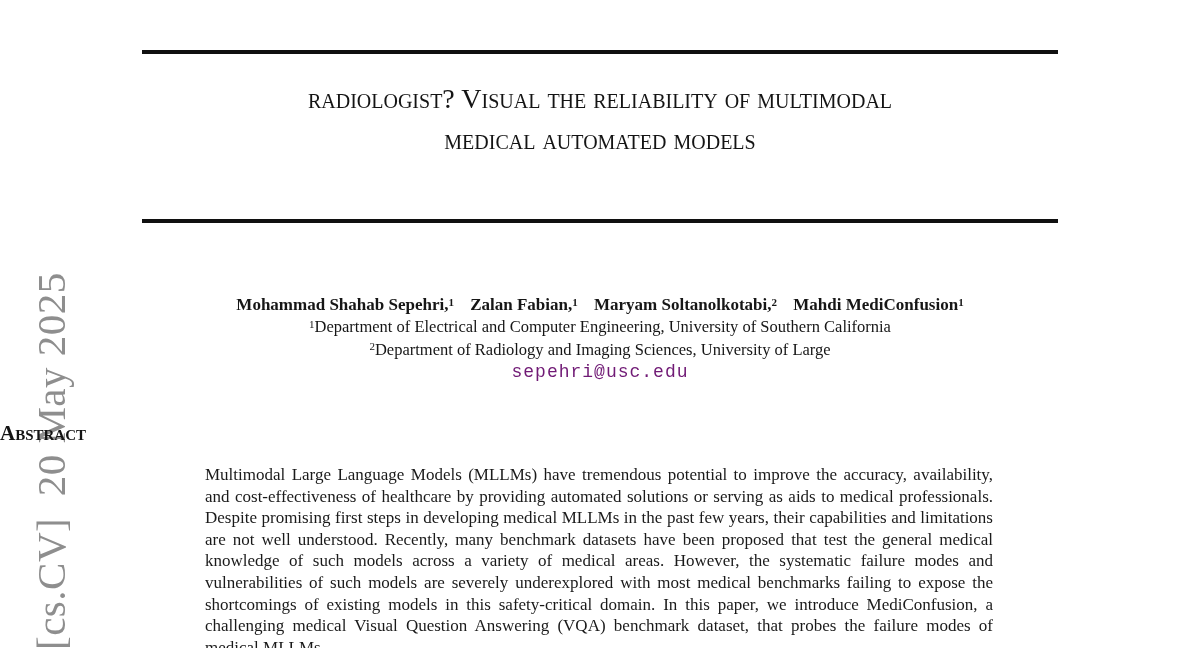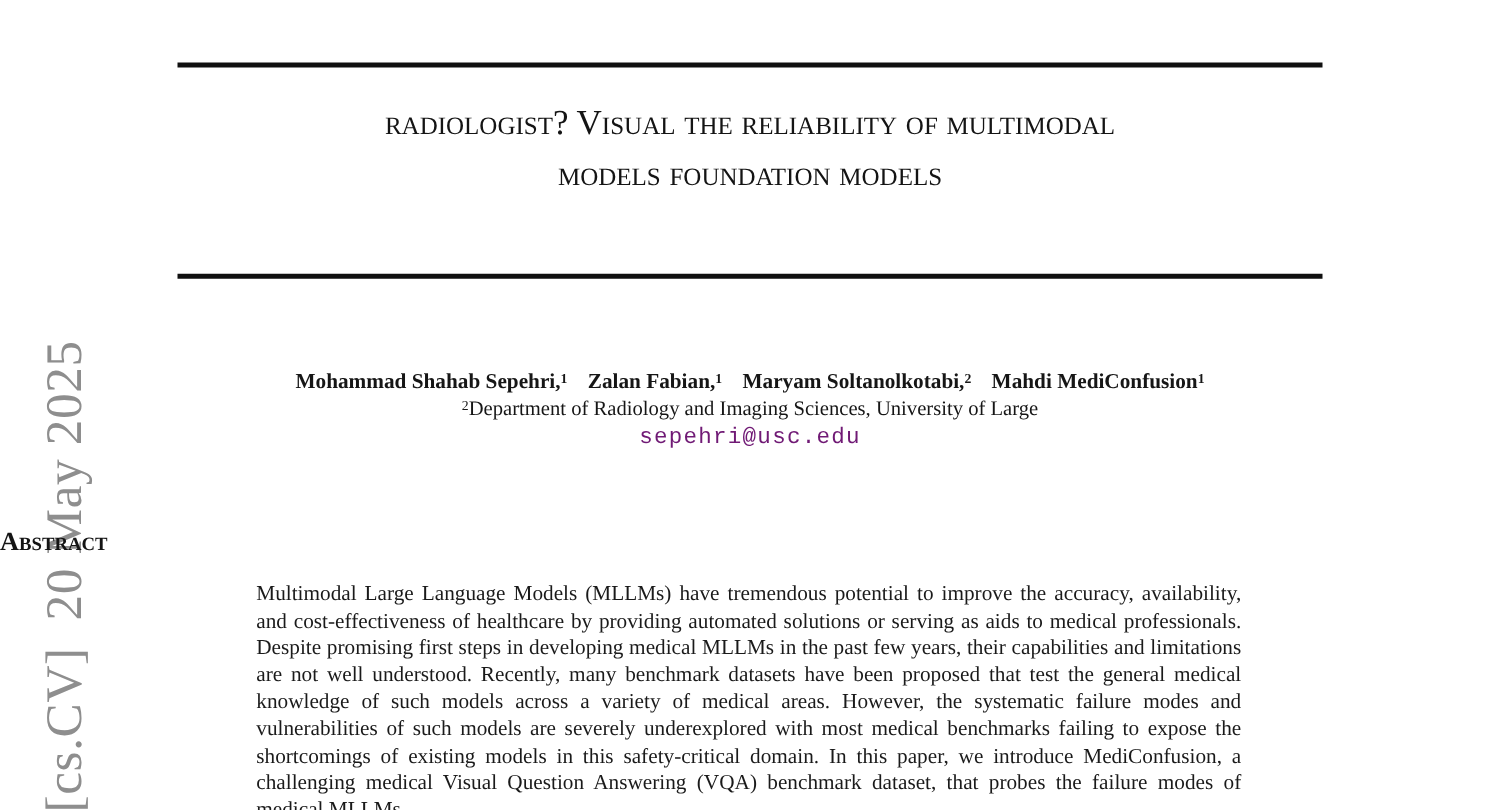--- a/index.html
+++ b/index.html
@@ -113,32 +113,33 @@
 <body>
 
 <div class="page">
 
   <div class="stamp">[cs.CV]  20 May 2025</div>
 
   <div class="rule rule-top"></div>
 
   <div class="title">
     <div>radiologist? Visual the reliability of multimodal</div>
-    <div>models foundation models</div>
+    <div>medical automated models</div>
   </div>
 
   <div class="rule rule-bottom"></div>
 
   <div class="byline">
     <div class="authors">
       <span class="author"><span>Mohammad Shahab Sepehri,</span><sup>1</sup></span>
       <span class="author"><span>Zalan Fabian,</span><sup>1</sup></span>
       <span class="author"><span>Maryam Soltanolkotabi,</span><sup>2</sup></span>
       <span class="author"><span>Mahdi MediConfusion</span><sup>1</sup></span>
     </div>
+    <div class="affil"><sup>1</sup><span>Department of Electrical and Computer Engineering, University of Southern California</span></div>
     <div class="affil"><sup>2</sup><span>Department of Radiology and Imaging Sciences, University of Large</span></div>
     <div class="email">sepehri@usc.edu</div>
   </div>
 
   <div class="abs-head">Abstract</div>
 
   <div class="abs-body">Multimodal Large Language Models (MLLMs) have tremendous potential to improve the accuracy, availability, and cost-effectiveness of healthcare by providing automated solutions or serving as aids to medical professionals. Despite promising first steps in developing medical MLLMs in the past few years, their capabilities and limitations are not well understood. Recently, many benchmark datasets have been proposed that test the general medical knowledge of such models across a variety of medical areas. However, the systematic failure modes and vulnerabilities of such models are severely underexplored with most medical benchmarks failing to expose the shortcomings of existing models in this safety-critical domain. In this paper, we introduce MediConfusion, a challenging medical Visual Question Answering (VQA) benchmark dataset, that probes the failure modes of medical MLLMs</div>
 
 </div>
 

